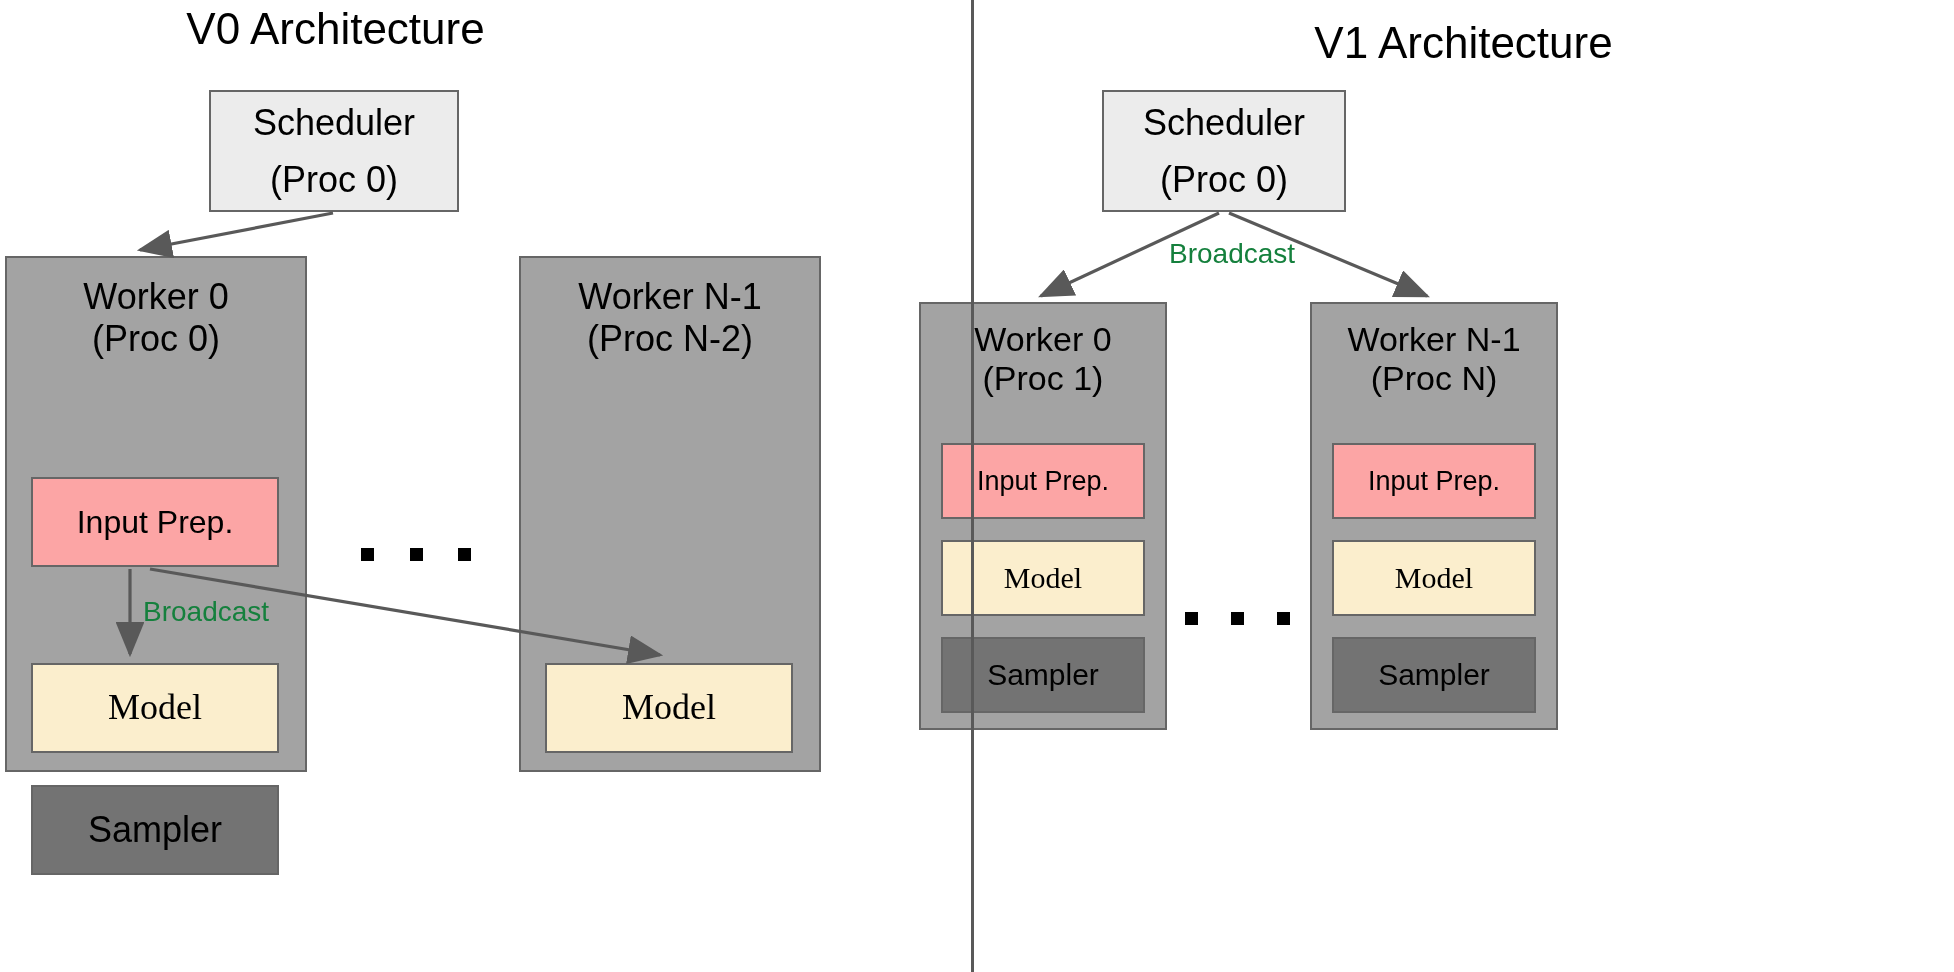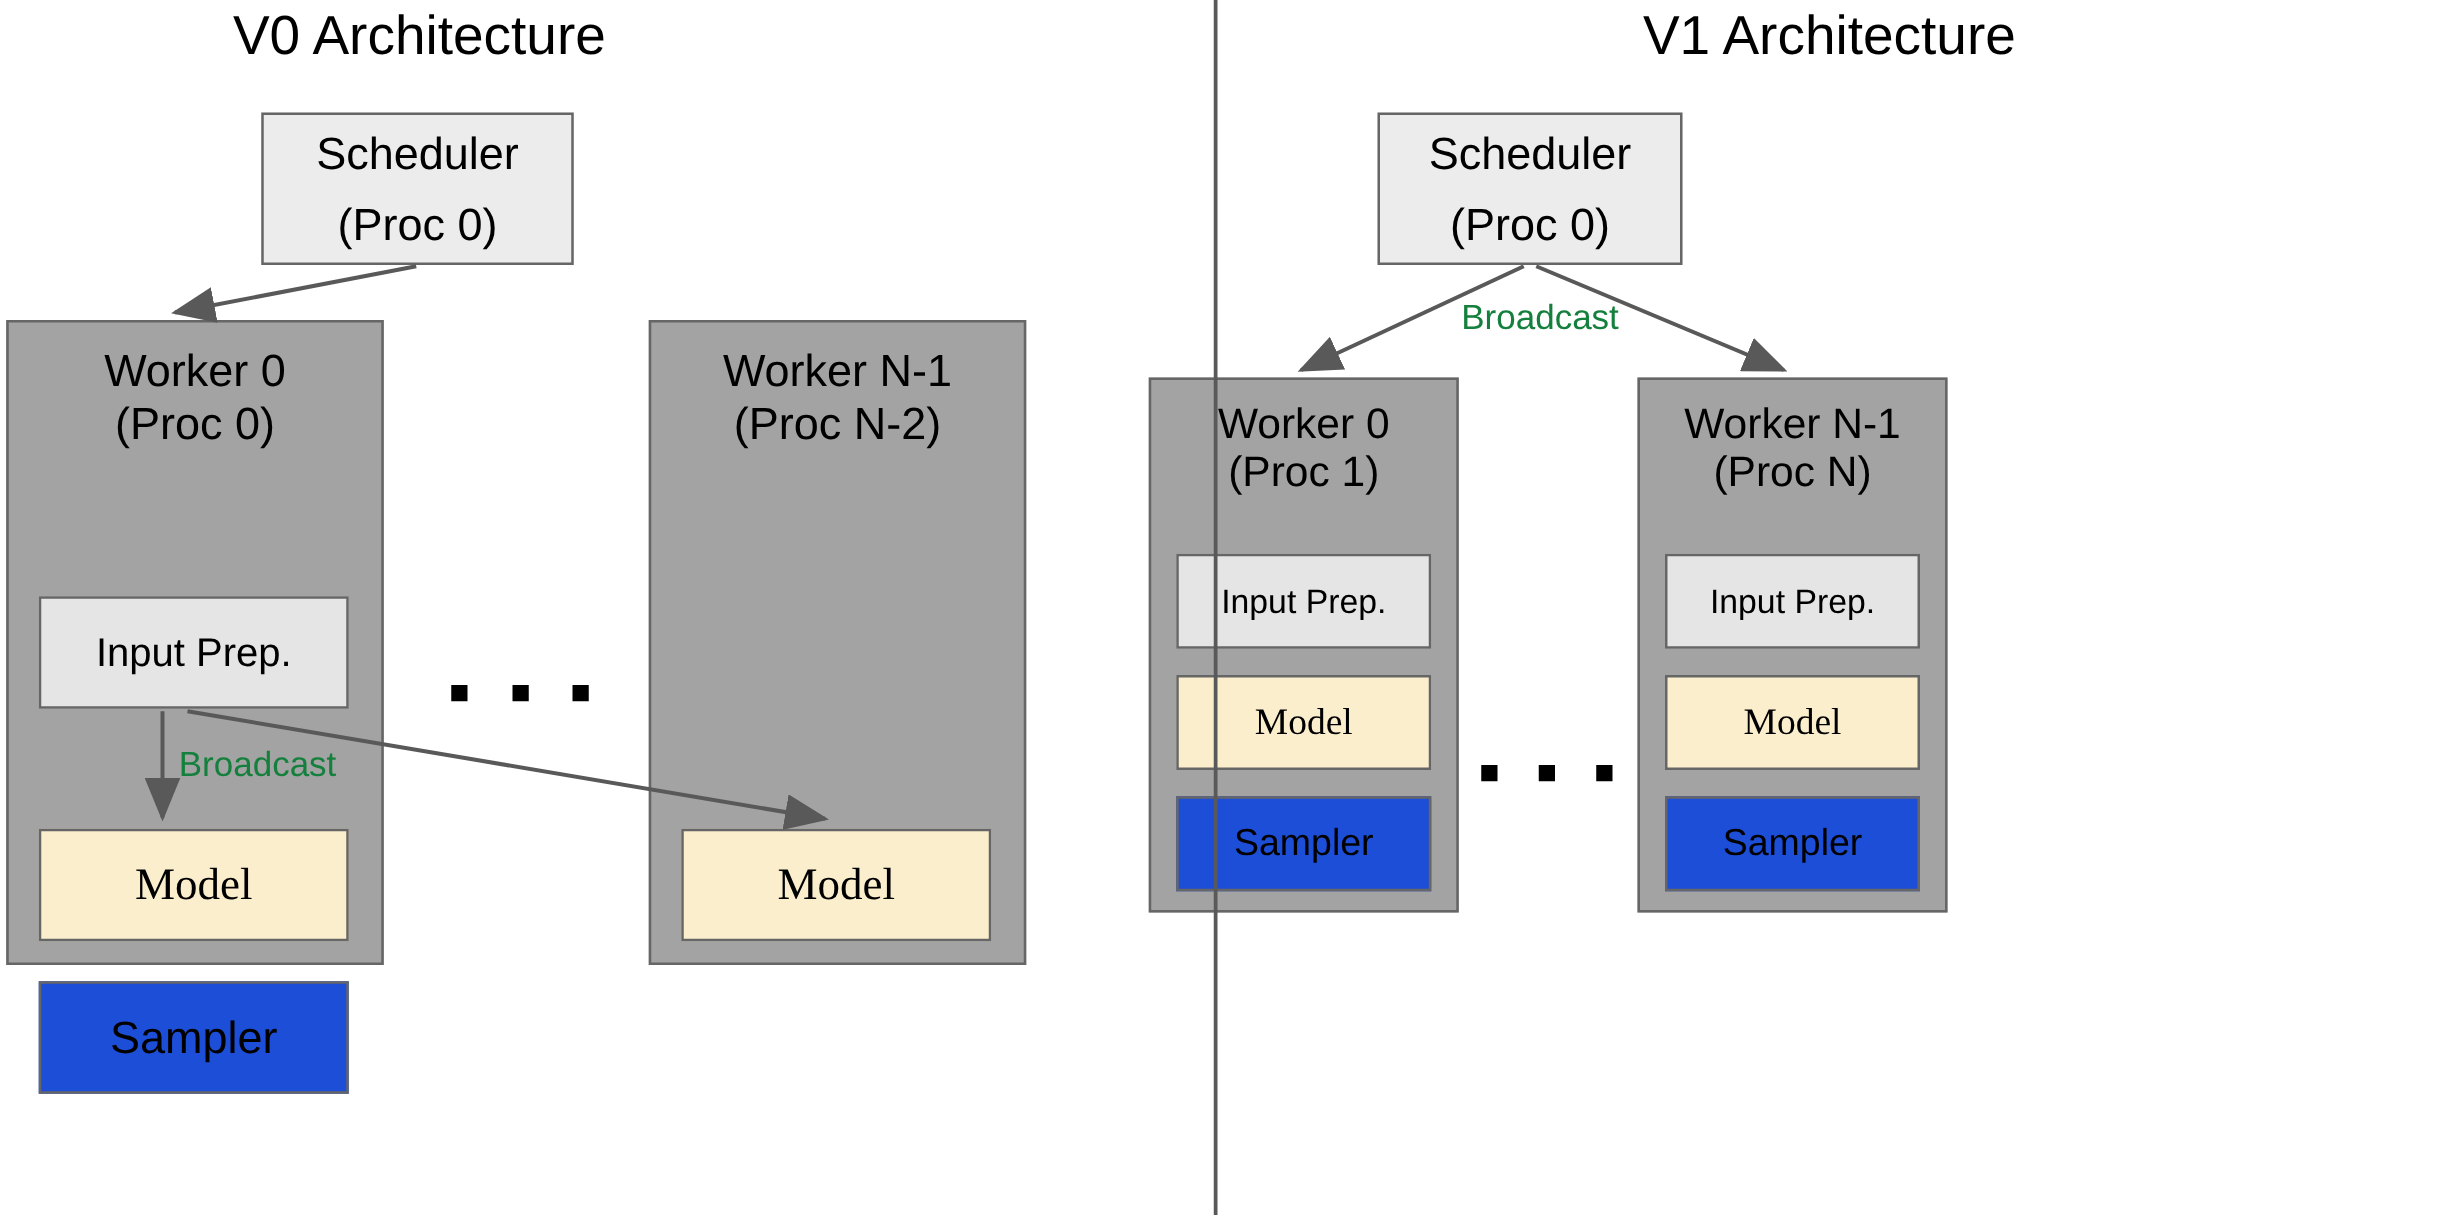--- a/index.html
+++ b/index.html
@@ -56,23 +56,23 @@
     justify-content: center;
   }
   .group-label {
     font-size: 36px;
     text-align: center;
     width: 100%;
     color: #000000;
     line-height: 1.16;
   }
   .scheduler { background: #ececec; font-size: 36px; gap: 15px; }
-  .inputprep { background: #e5e5e5; }
+  .inputprep { background: #fca5a5; }
   .model     { background: #fbeecd; font-family: Liberation Serif, serif; }
-  .sampler   { background: #1d4ed8; }
+  .sampler   { background: #737373; }
 
   .edge-label {
     position: absolute;
     font-size: 28px;
     color: #15803d;
     white-space: nowrap;
   }
 
   .dots {
     position: absolute;
@@ -148,21 +148,21 @@
       </g>
 
       <g>
         <line x1="150" y1="569" x2="660" y2="655" stroke="#595959" stroke-width="3.2" marker-end="url(#ah0)"></line>
       </g>
     </svg>
   </div>
 
   <div class="panel" id="panel-v1">
 
-    <div class="title" style="left:0; top:6px; width:981px;">V1 Architecture</div>
+    <div class="title" style="left:0; top:20px; width:981px;">V1 Architecture</div>
 
     <div class="box scheduler" style="left:129px; top:90px; width:244px; height:122px; flex-direction:column;">
       <span>Scheduler</span>
       <span>(Proc 0)</span>
     </div>
 
     <div class="box box-group" style="left:-54px; top:302px; width:248px; height:428px;">
       <div class="group-label" style="margin-top:16px; font-size:34px;">
         <div>Worker 0</div>
         <div>(Proc 1)</div>

